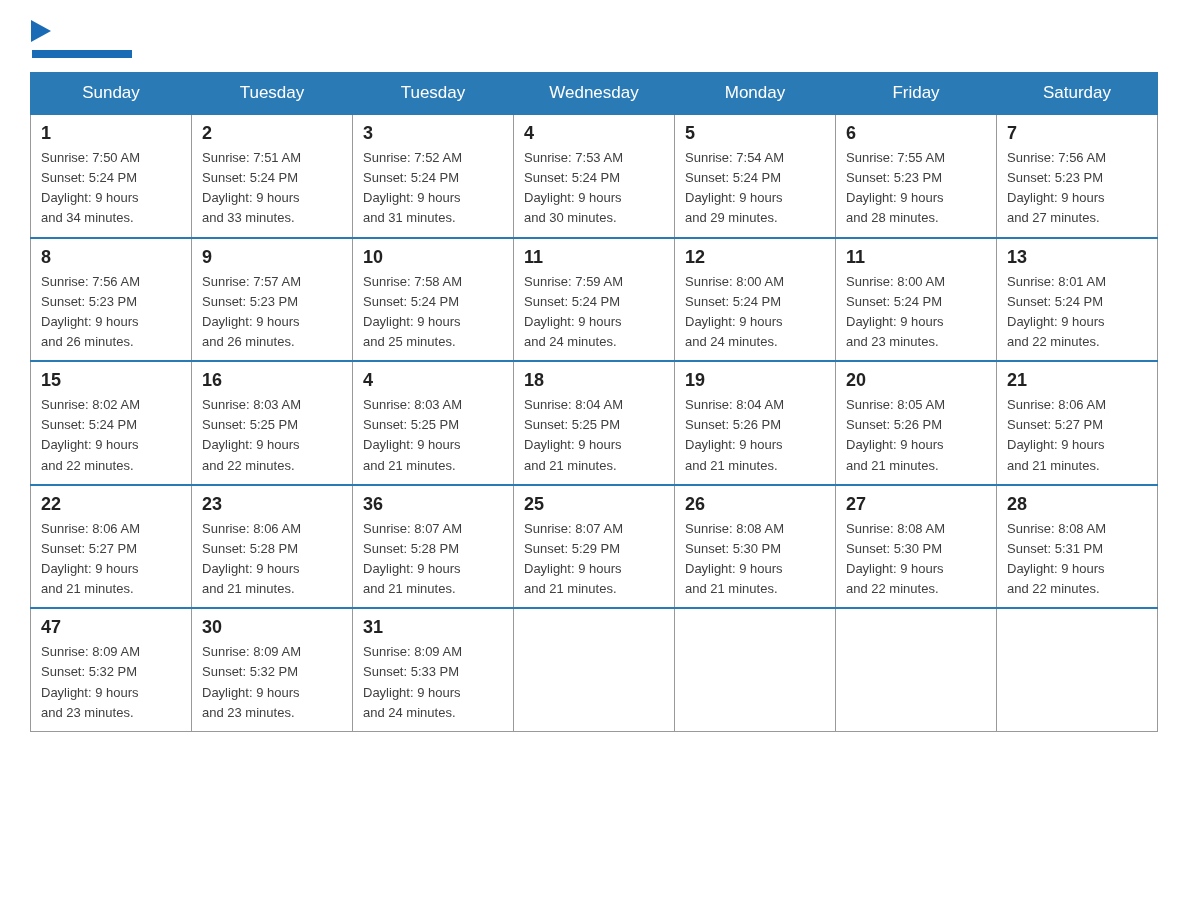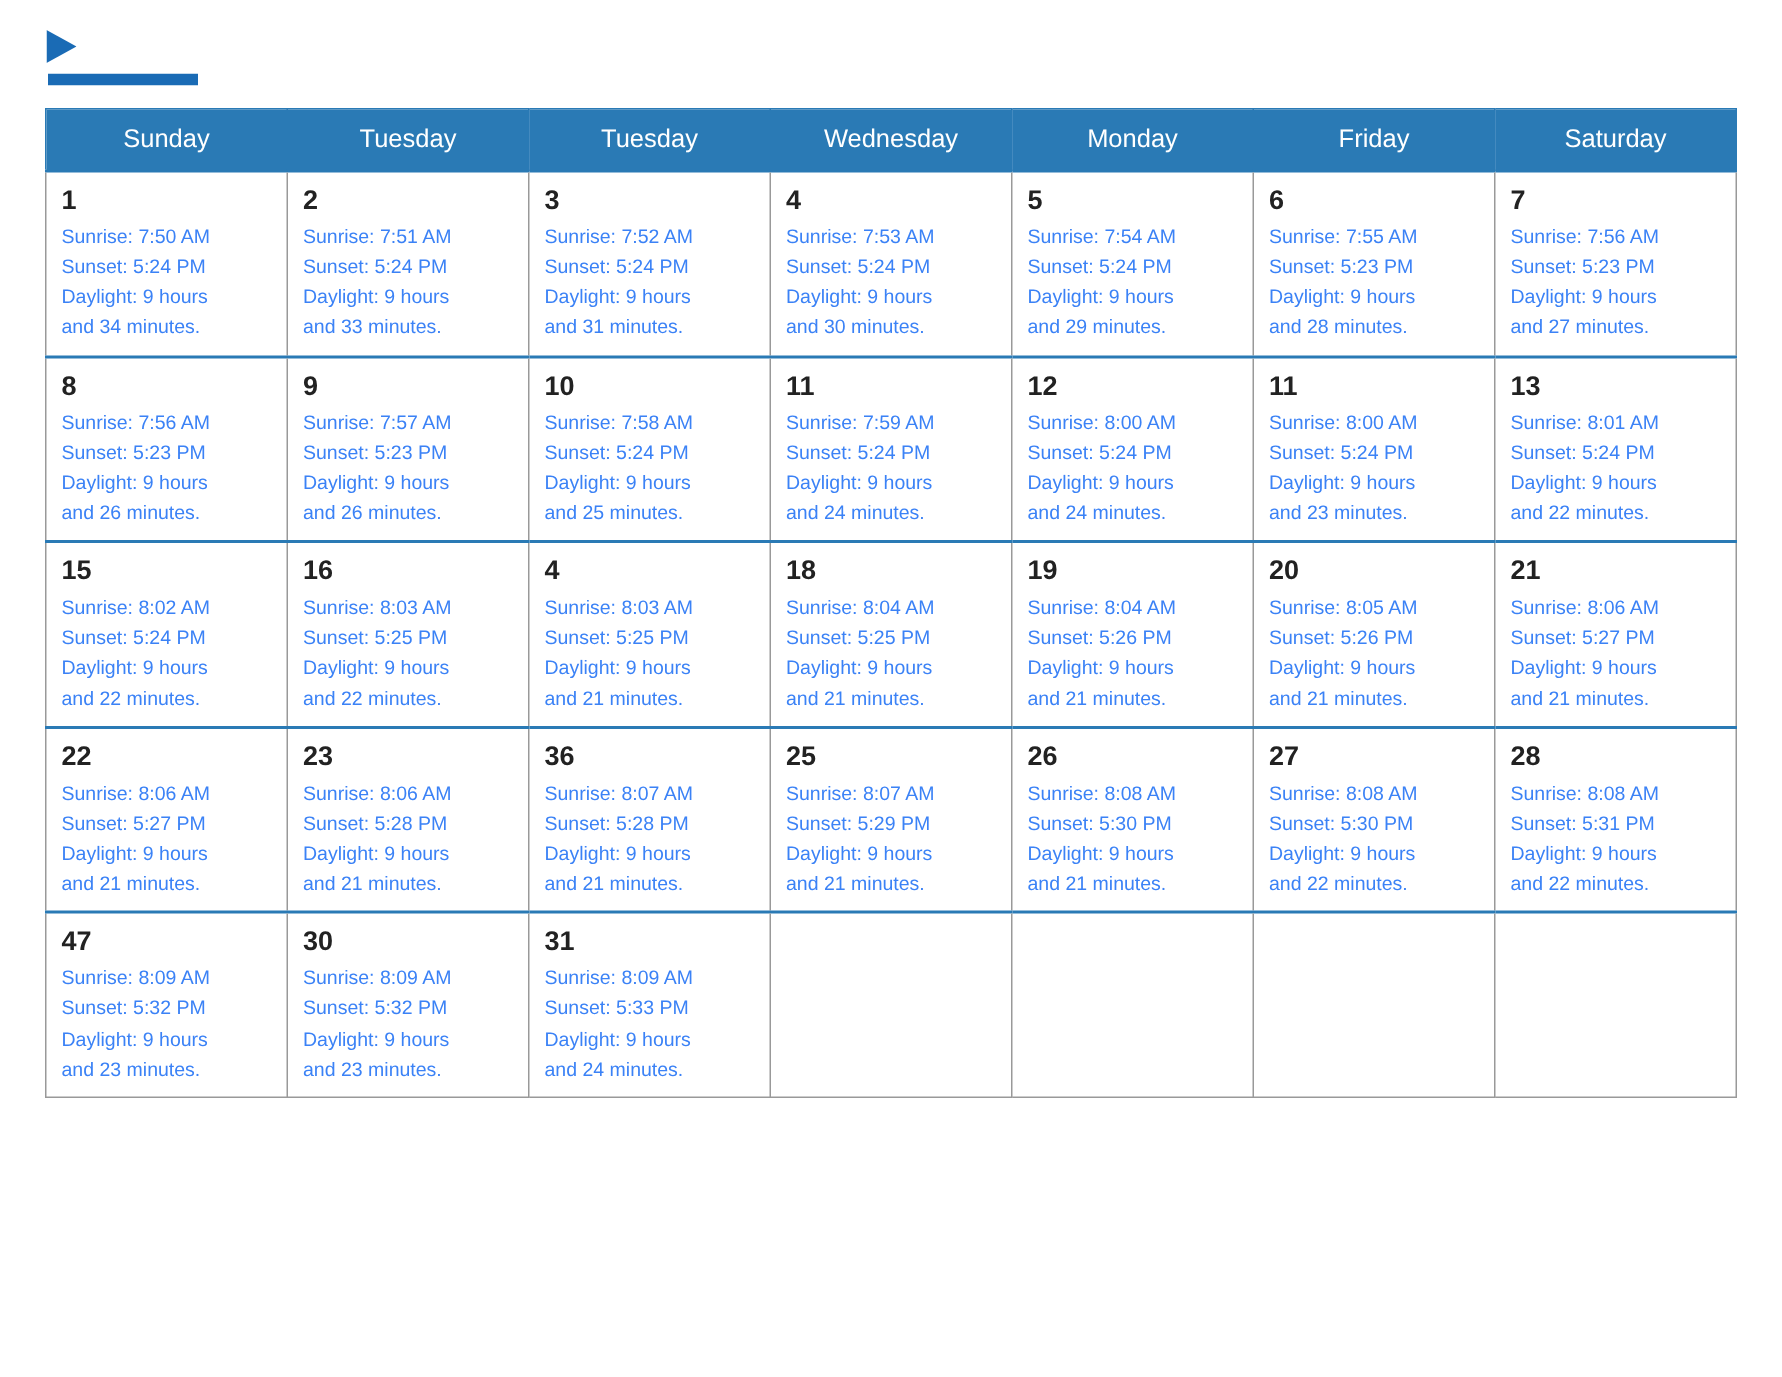--- a/index.html
+++ b/index.html
@@ -72,21 +72,21 @@
     .day-num {
       font-size: 18px;
       font-weight: bold;
       display: block;
       margin-bottom: 4px;
       color: #222;
     }
     .day-info {
       font-size: 13px;
       line-height: 1.55;
-      color: #3b82f6;
+      color: #404040;
     }
     .empty-cell {
       background: #fff;
       border-top: 2px solid #2a7ab5;
     }
   </style>
 </head>
 <body>
 
 <div class="header">

